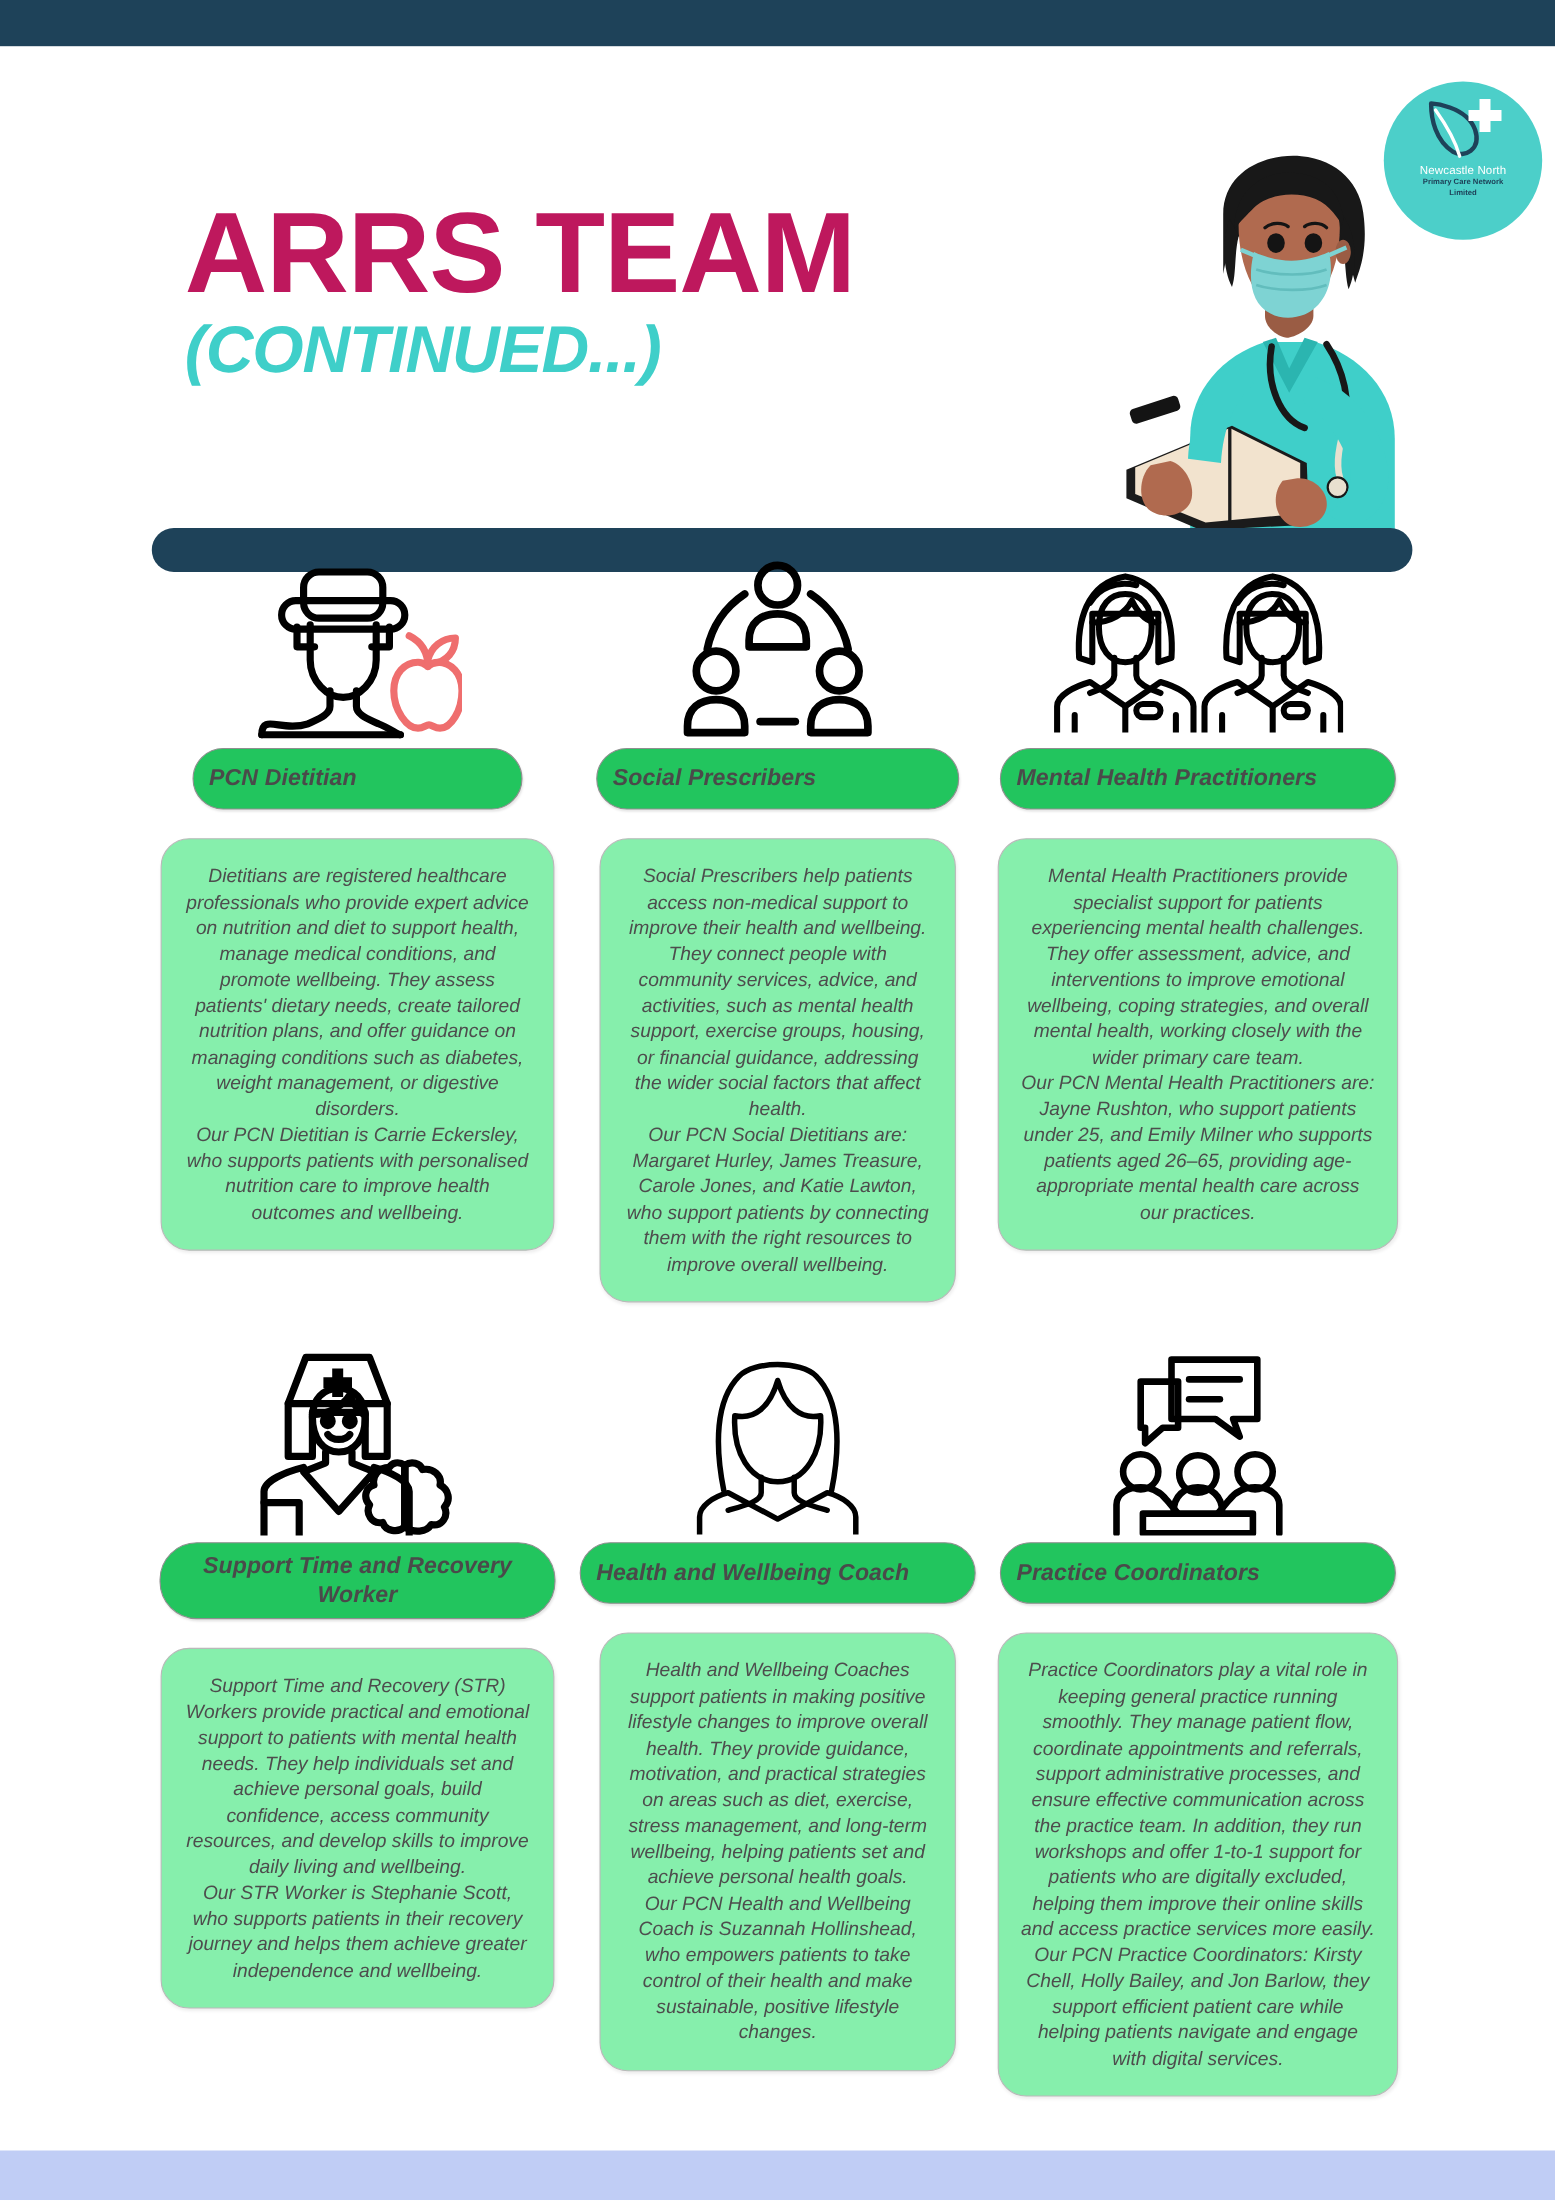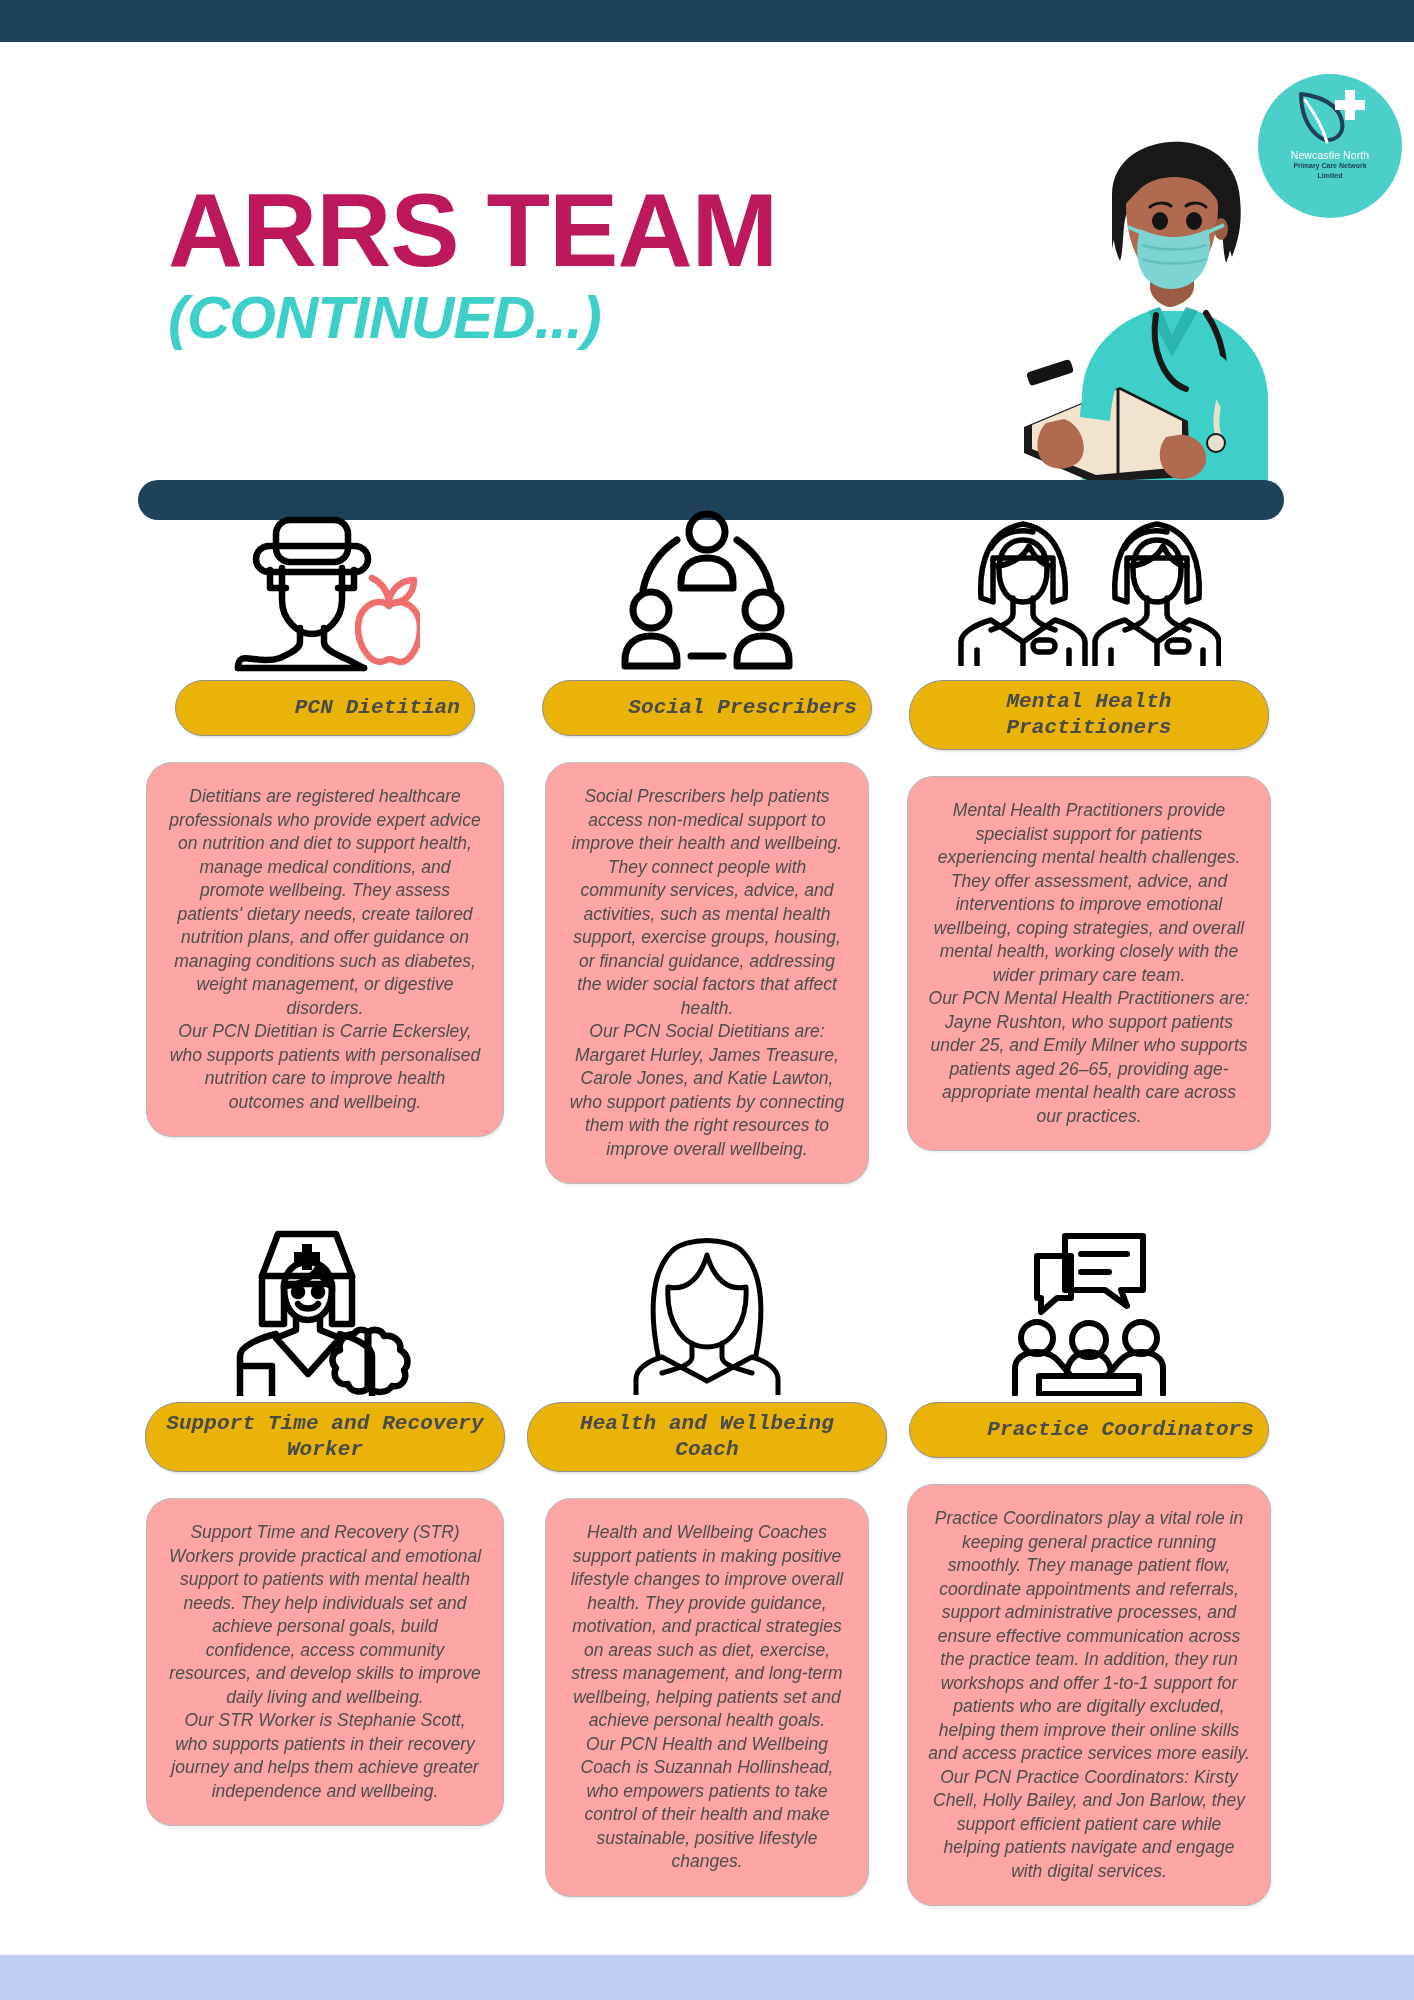--- a/index.html
+++ b/index.html
@@ -145,48 +145,47 @@
     height: 180px;
     display: flex;
     align-items: center;
     justify-content: center;
   }
   .icon-box svg { display: block; }
 
   .pill {
     border: 1.4px solid #8f8f8f;
     border-radius: 34px;
-    background: #eab308;
+    background: #22c55e;
     min-height: 56px;
     width: 100%;
     display: flex;
     align-items: center;
-    justify-content: flex-end;
+    justify-content: flex-start;
     text-align: center;
     padding: 8px 14px;
     box-sizing: border-box;
     box-shadow: 1px 2px 2px rgba(0,0,0,.10);
-    font-family: Liberation Mono, monospace;
   }
   .pill span {
     font-size: 21px;
     font-weight: 700;
     font-style: italic;
     color: #4a4a4a;
     line-height: 26px;
     letter-spacing: .1px;
   }
   .pill.narrow { width: 300px; }
   .pill.mid { width: 330px; }
 
   .desc {
     margin-top: 26px;
     border: 1.2px solid #b9b9b9;
     border-radius: 26px;
-    background: #fca5a5;
+    background: #86efac;
     padding: 22px 20px 22px 20px;
     box-sizing: border-box;
     width: 100%;
     box-shadow: 1px 2px 3px rgba(0,0,0,.07);
   }
   .desc p {
     margin: 0;
     font-size: 17.5px;
     line-height: 23.5px;
     font-style: italic;

